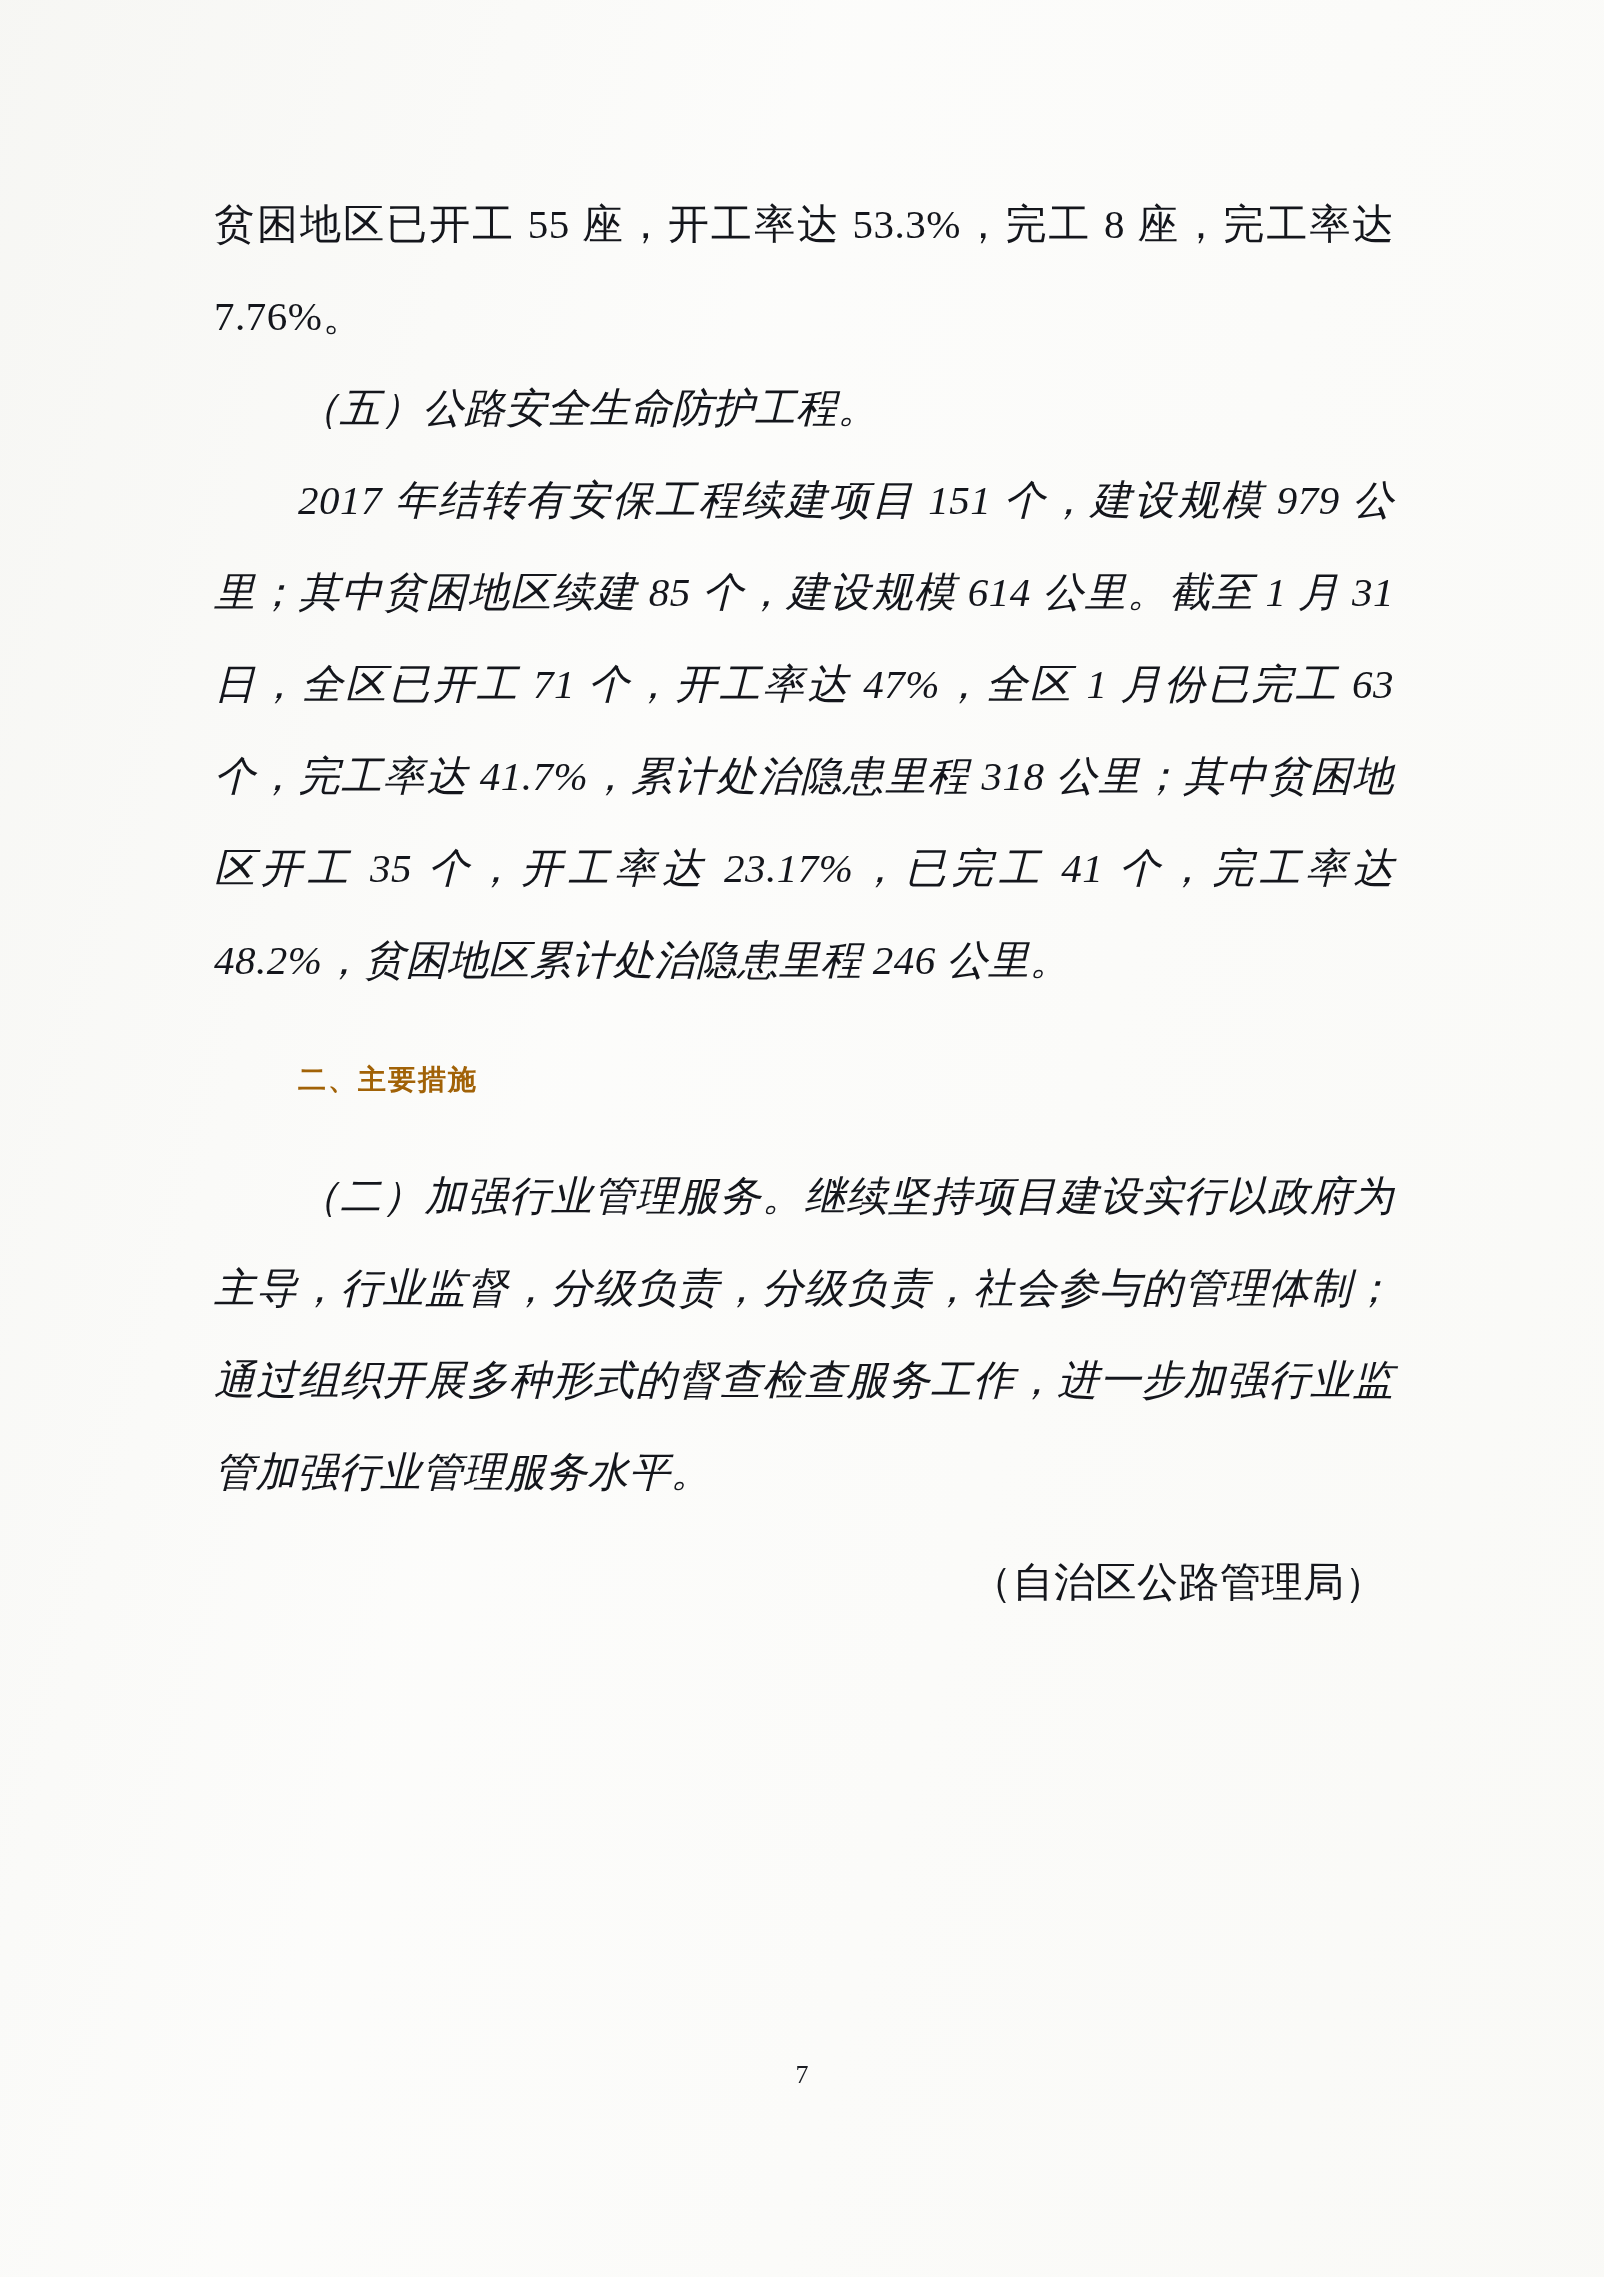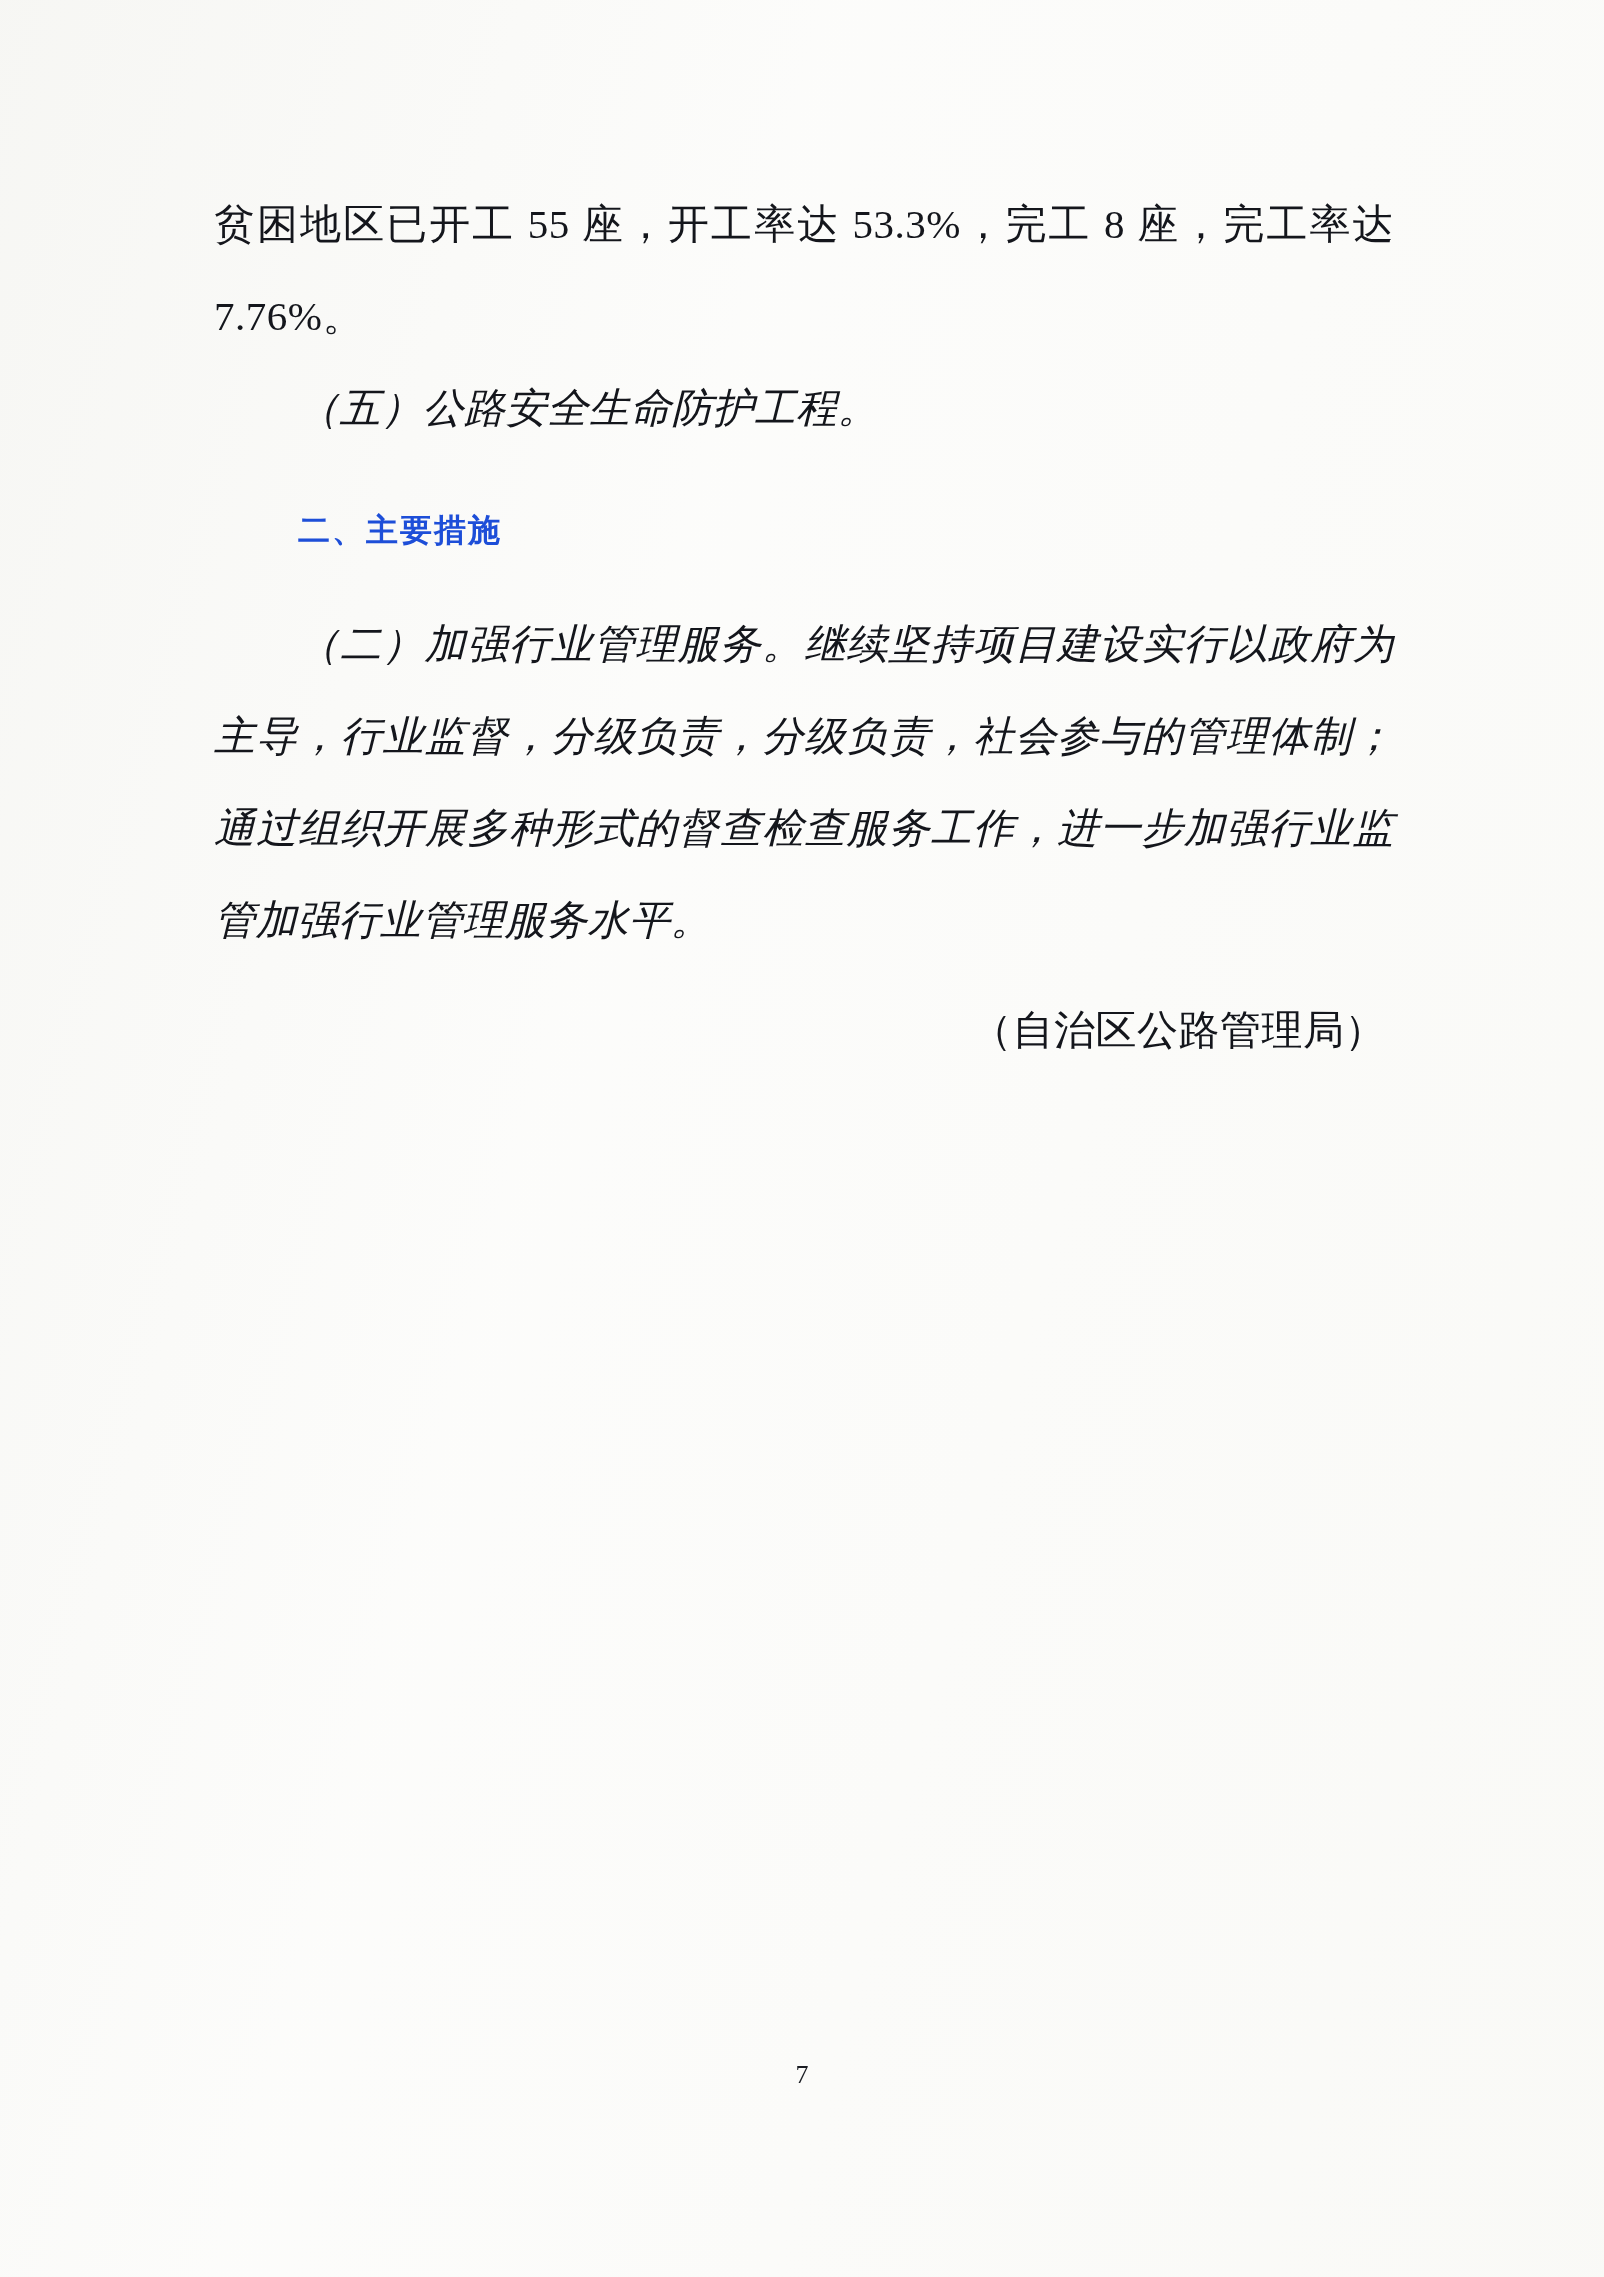--- a/index.html
+++ b/index.html
@@ -47,27 +47,27 @@
   }
   p.indent {
     text-indent: 84px;
     font-style: italic;
   }
   p.gap {
     margin-top: 22px;
   }
   p.heading {
     margin: 30px 0 18px 0;
-    font-size: 32px;
+    font-size: 28px;
     line-height: 92px;
     text-indent: 84px;
     font-weight: 700;
     letter-spacing: 2px;
-    font-family: Liberation Sans, sans-serif;
-    color: #1d4ed8;
+    font-family: Liberation Mono, monospace;
+    color: #a16207;
   }
   p.signature {
     margin: 18px 0 0 0;
     font-size: 41px;
     line-height: 92px;
     text-align: right;
     padding-right: 8px;
     letter-spacing: 0.5px;
   }
   .page-number {
@@ -85,20 +85,21 @@
 </head>
 <body>
 
 <div class="page">
   <div class="content">
 
     <p class="para">贫困地区已开工 55 座，开工率达 53.3%，完工 8 座，完工率达 7.76%。</p>
 
     <p class="para indent">（五）公路安全生命防护工程。</p>
 
+    <p class="para indent">2017 年结转有安保工程续建项目 151 个，建设规模 979 公里；其中贫困地区续建 85 个，建设规模 614 公里。截至 1 月 31 日，全区已开工 71 个，开工率达 47%，全区 1 月份已完工 63 个，完工率达 41.7%，累计处治隐患里程 318 公里；其中贫困地区开工 35 个，开工率达 23.17%，已完工 41 个，完工率达 48.2%，贫困地区累计处治隐患里程 246 公里。</p>
 
     <p class="heading">二、主要措施</p>
 
 
     <p class="para indent gap">（二）加强行业管理服务。继续坚持项目建设实行以政府为主导，行业监督，分级负责，分级负责，社会参与的管理体制；通过组织开展多种形式的督查检查服务工作，进一步加强行业监管加强行业管理服务水平。</p>
 
 
     <p class="signature">（自治区公路管理局）</p>
 
   </div>

